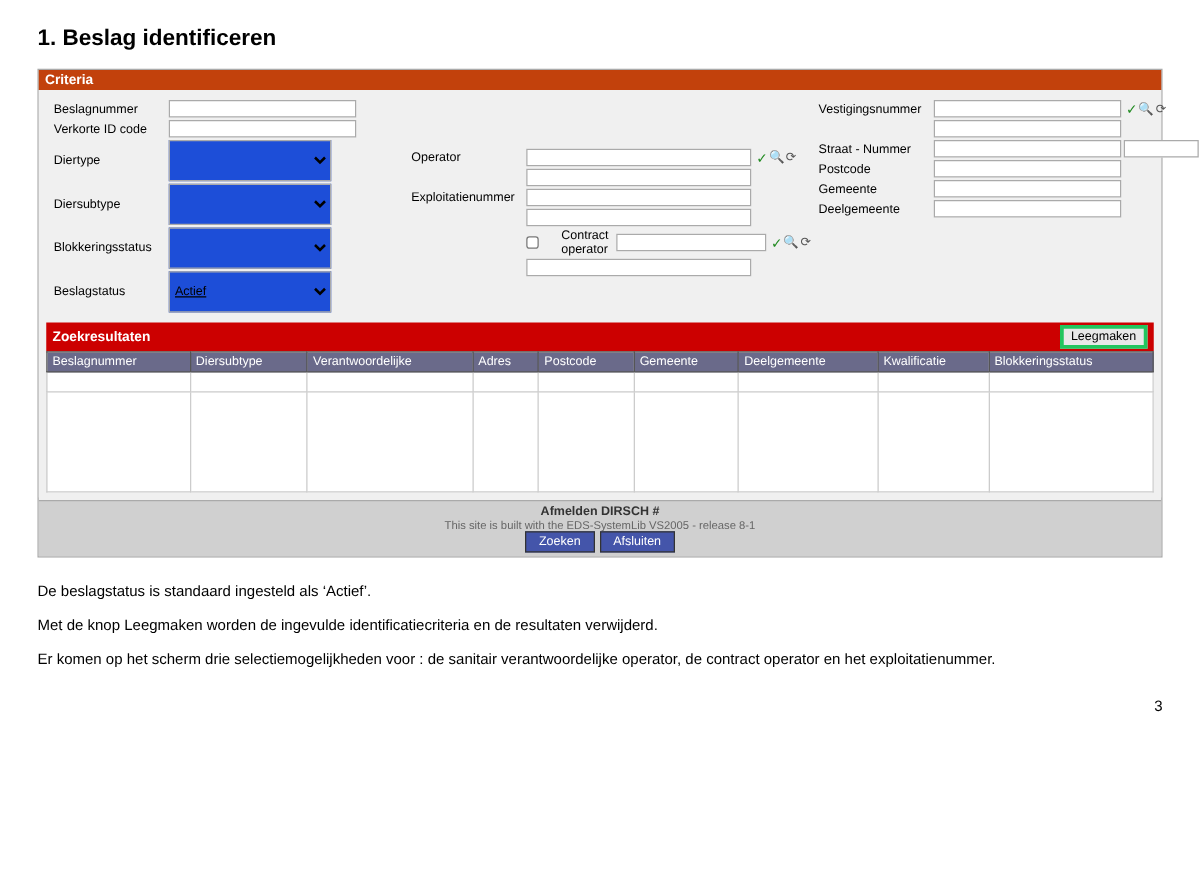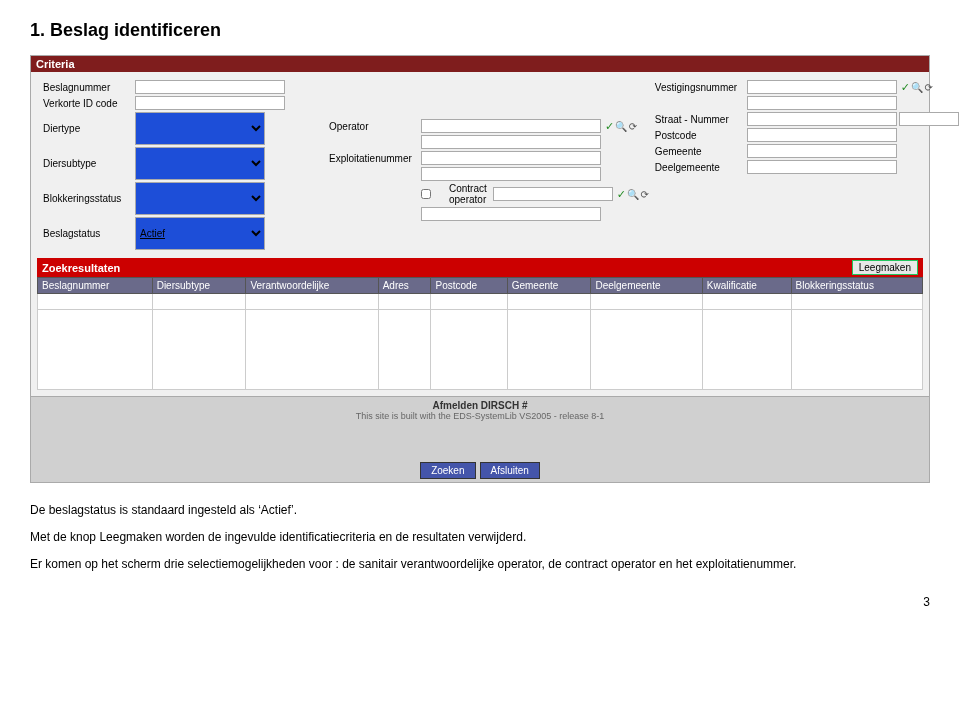--- a/index.html
+++ b/index.html
@@ -14,21 +14,21 @@
       font-size: 18px;
       font-weight: bold;
       margin-bottom: 14px;
     }
     .main-panel {
       border: 1px solid #aaa;
       background: #f0f0f0;
       padding: 0;
     }
     .criteria-header {
-      background: #7f1d1d;
+      background: #c2410c;
       color: #fff;
       font-weight: bold;
       font-size: 11px;
       padding: 2px 5px;
     }
     .criteria-body {
       padding: 4px 6px;
       background: #f0f0f0;
     }
     .field-group {
@@ -89,21 +89,21 @@
       font-weight: bold;
       font-size: 11px;
       padding: 2px 5px;
       display: flex;
       justify-content: space-between;
       align-items: center;
       margin-top: 2px;
     }
     .leegmaken-btn {
       background: #e8e8e8;
-      border: 1px solid #22c55e;
+      border: 3px solid #22c55e;
       font-size: 10px;
       padding: 1px 6px;
       cursor: pointer;
       color: #000;
     }
     .results-table {
       width: 100%;
       border-collapse: collapse;
       font-size: 10px;
     }
@@ -128,21 +128,21 @@
       border-top: 1px solid #aaa;
       padding: 3px 6px;
       display: flex;
       justify-content: space-between;
       align-items: center;
       margin-top: 2px;
       flex-direction: column;
     }
     .footer-left { font-size: 10px; color: #333; }
     .footer-center { font-size: 9px; color: #666; text-align: center; flex: 1; }
-    .footer-right { display: flex; gap: 4px; margin-top: 41px; }
+    .footer-right { display: flex; gap: 4px; }
     .action-btn {
       background: #4455aa;
       color: #fff;
       border: 1px solid #333;
       font-size: 10px;
       padding: 2px 10px;
       cursor: pointer;
     }
 
     

